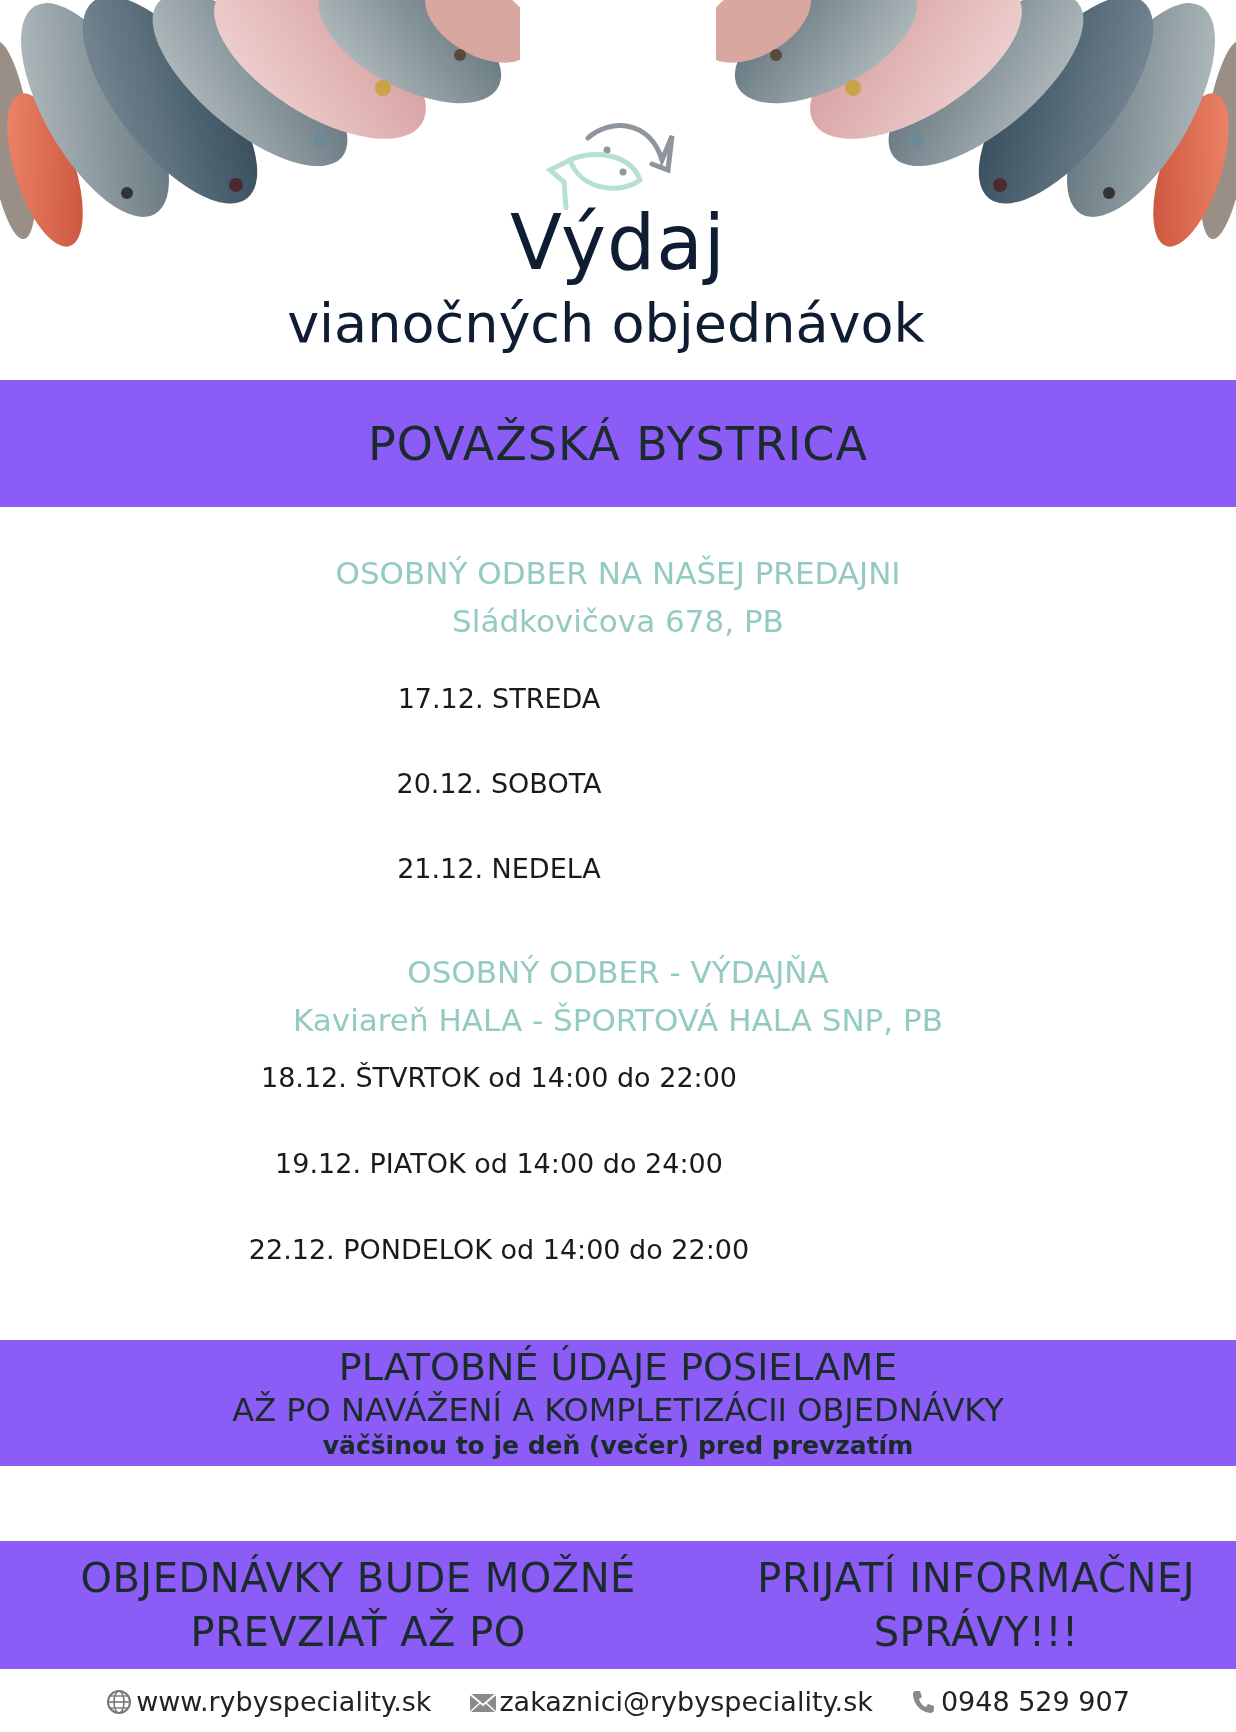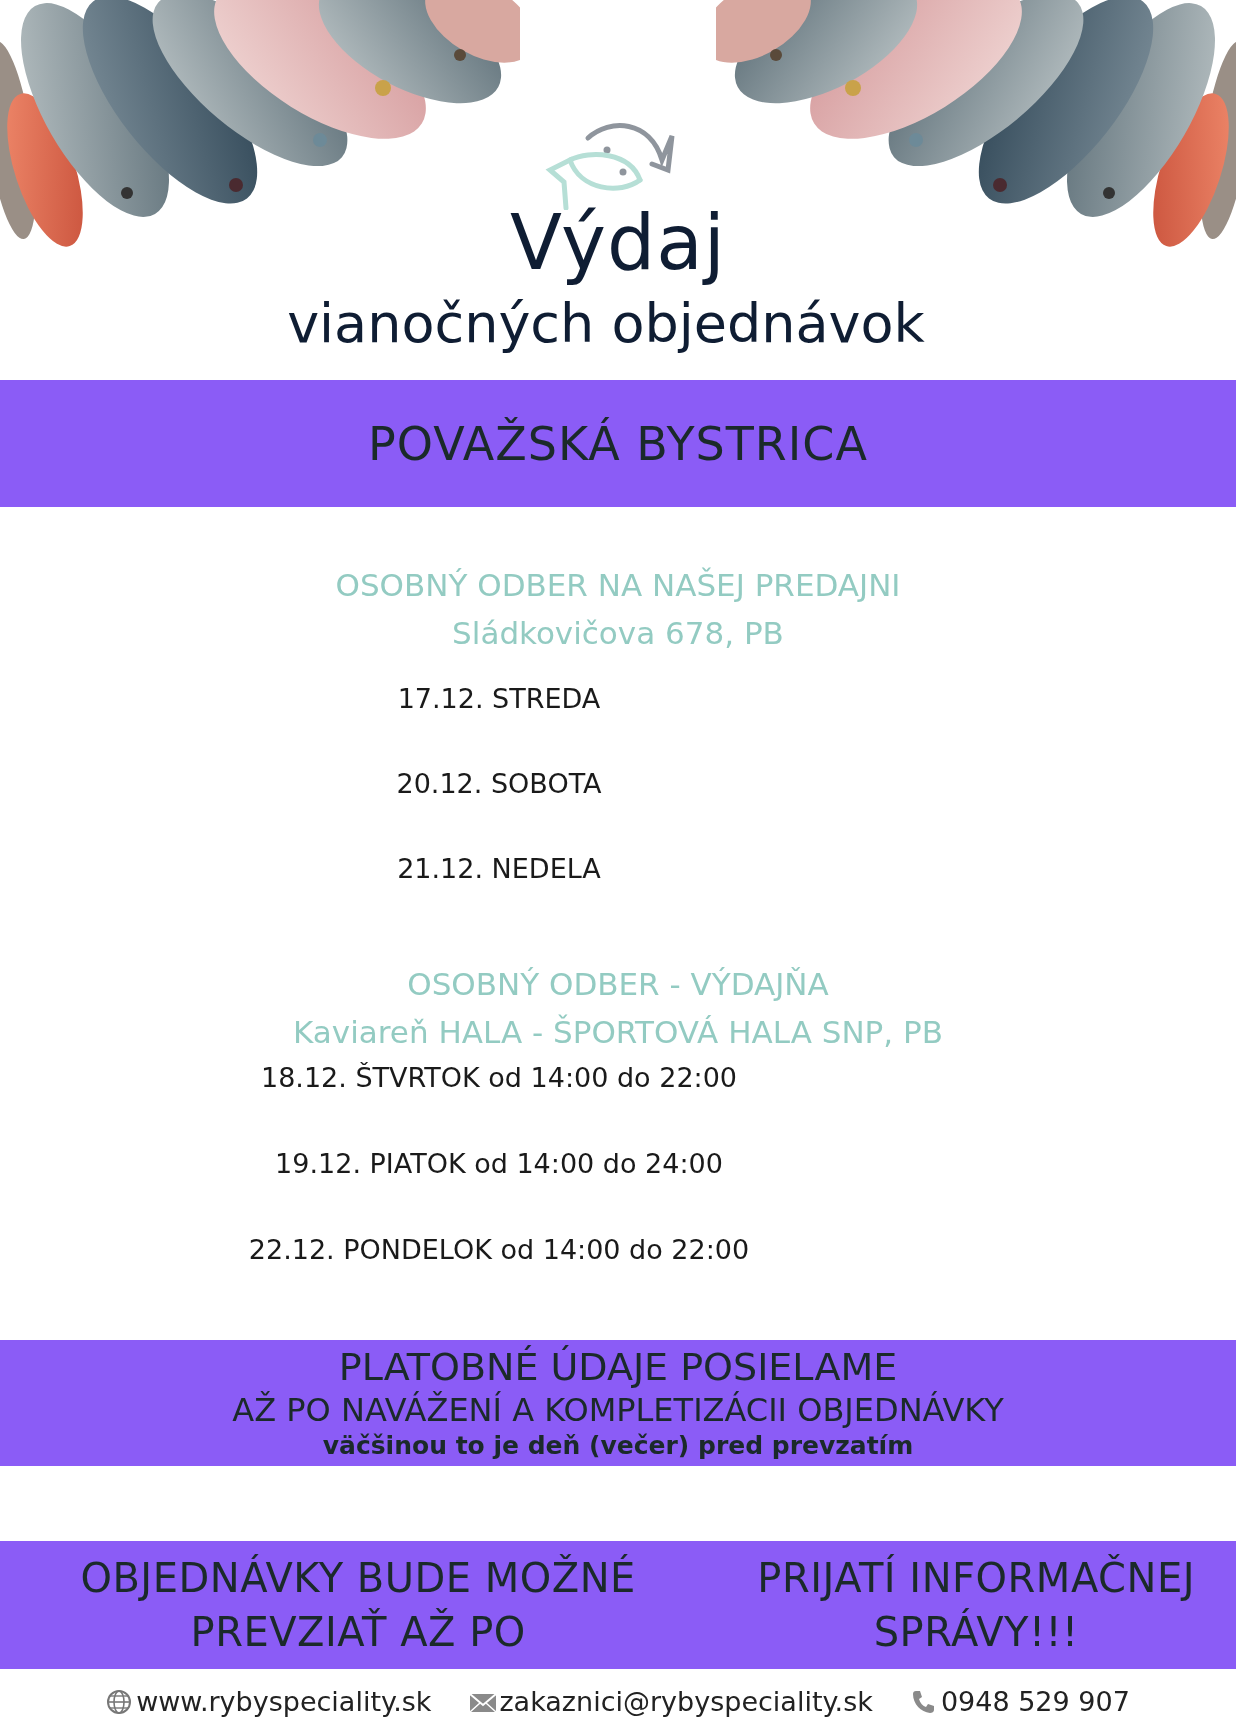--- a/index.html
+++ b/index.html
@@ -14,21 +14,21 @@
 
   .title-main { position: absolute; left: 0; width: 1236px; top: 198px; text-align: center;
     font-size: 76px; color: #0f1d33; font-weight: 400; letter-spacing: 1px; }
   .title-sub { position: absolute; left: 0; width: 1212px; top: 292px; text-align: center;
     font-size: 54px; color: #0f1d33; font-weight: 400; }
 
   .band { position: absolute; left: 0; width: 1236px; background: #8b5cf6; text-align: center; }
   .band-city { top: 380px; height: 127px; display: flex; align-items: center; justify-content: center; }
   .band-city span { font-size: 46px; color: #1b2a2a; letter-spacing: 1px; }
 
-  .section-head { position: absolute; left: 0; width: 1236px; text-align: center; color: #93cbc2; font-size: 31px; line-height: 48px; margin-top: 12px; }
+  .section-head { position: absolute; left: 0; width: 1236px; text-align: center; color: #93cbc2; font-size: 31px; line-height: 48px; }
   .sec1 { top: 549px; }
   .sec2 { top: 948px; }
 
   .date-line { position: absolute; left: 0; width: 998px; text-align: center; font-size: 27px; color: #1a1a1a; }
 
   .band-pay { top: 1340px; height: 126px; padding-top: 4px; }
   .band-pay .l1 { font-size: 38px; color: #1b2a2a; line-height: 46px; }
   .band-pay .l2 { font-size: 32px; color: #1b2a2a; line-height: 40px; }
   .band-pay .l3 { font-size: 25px; color: #1b2a2a; font-weight: 700; line-height: 32px; }
 

